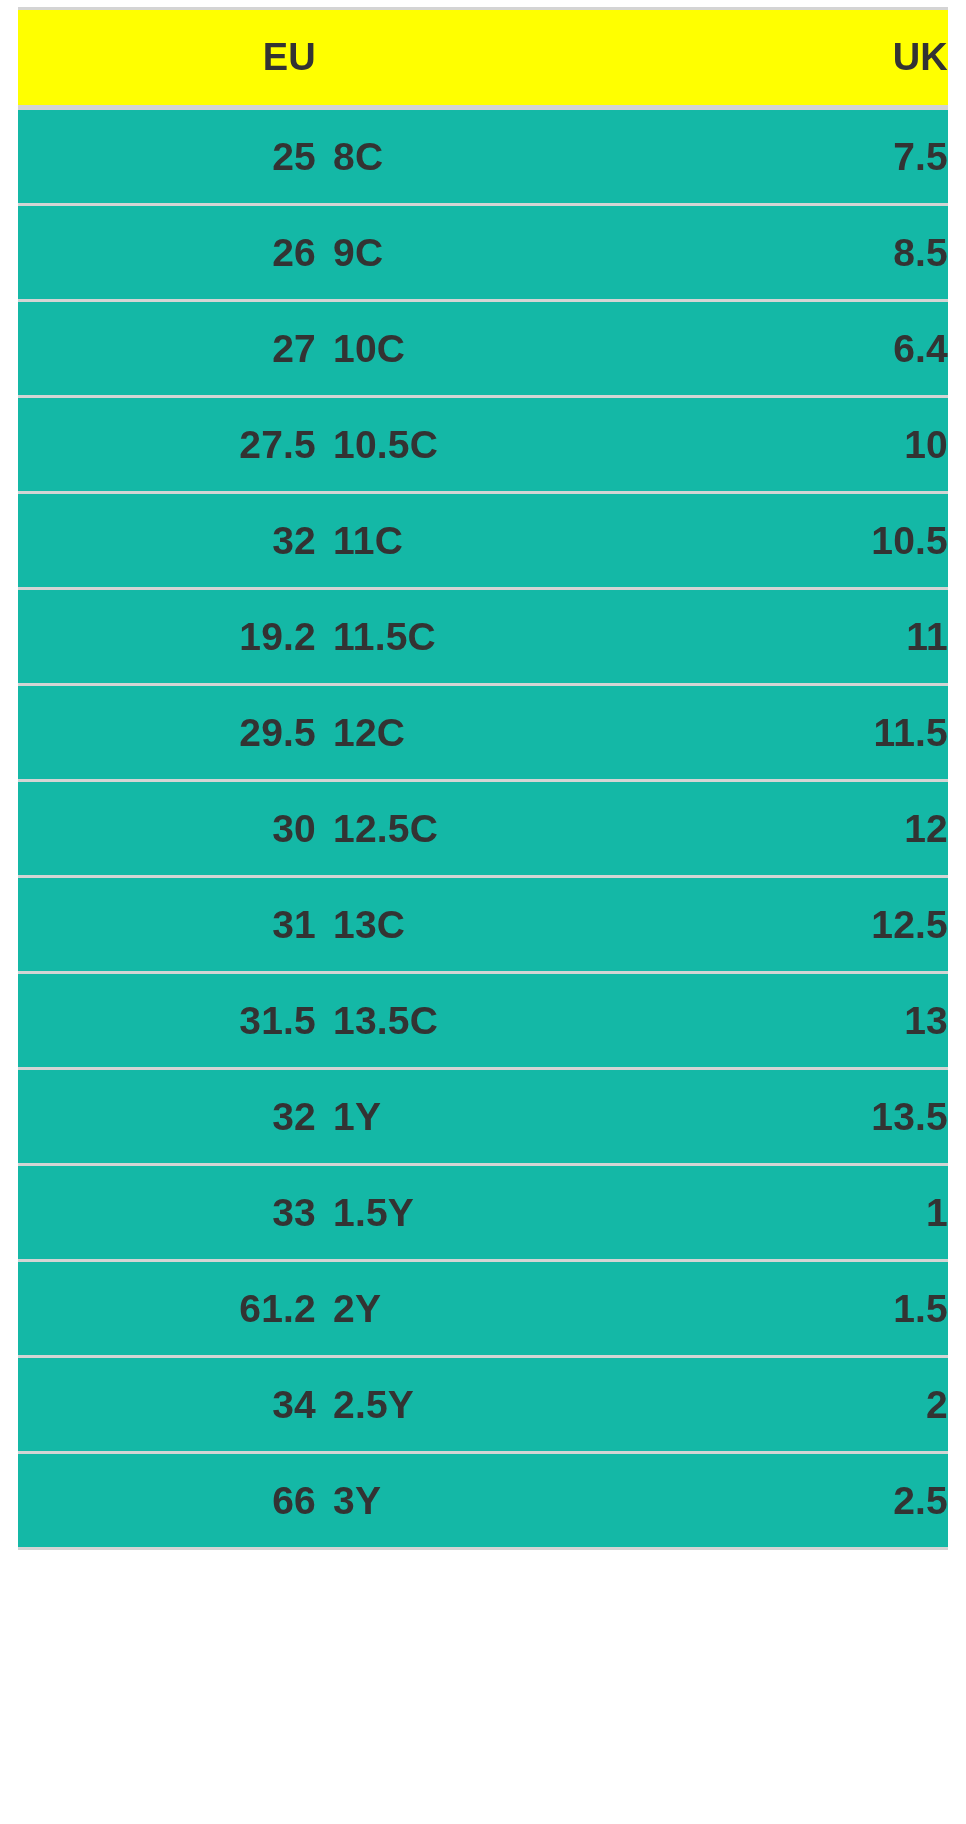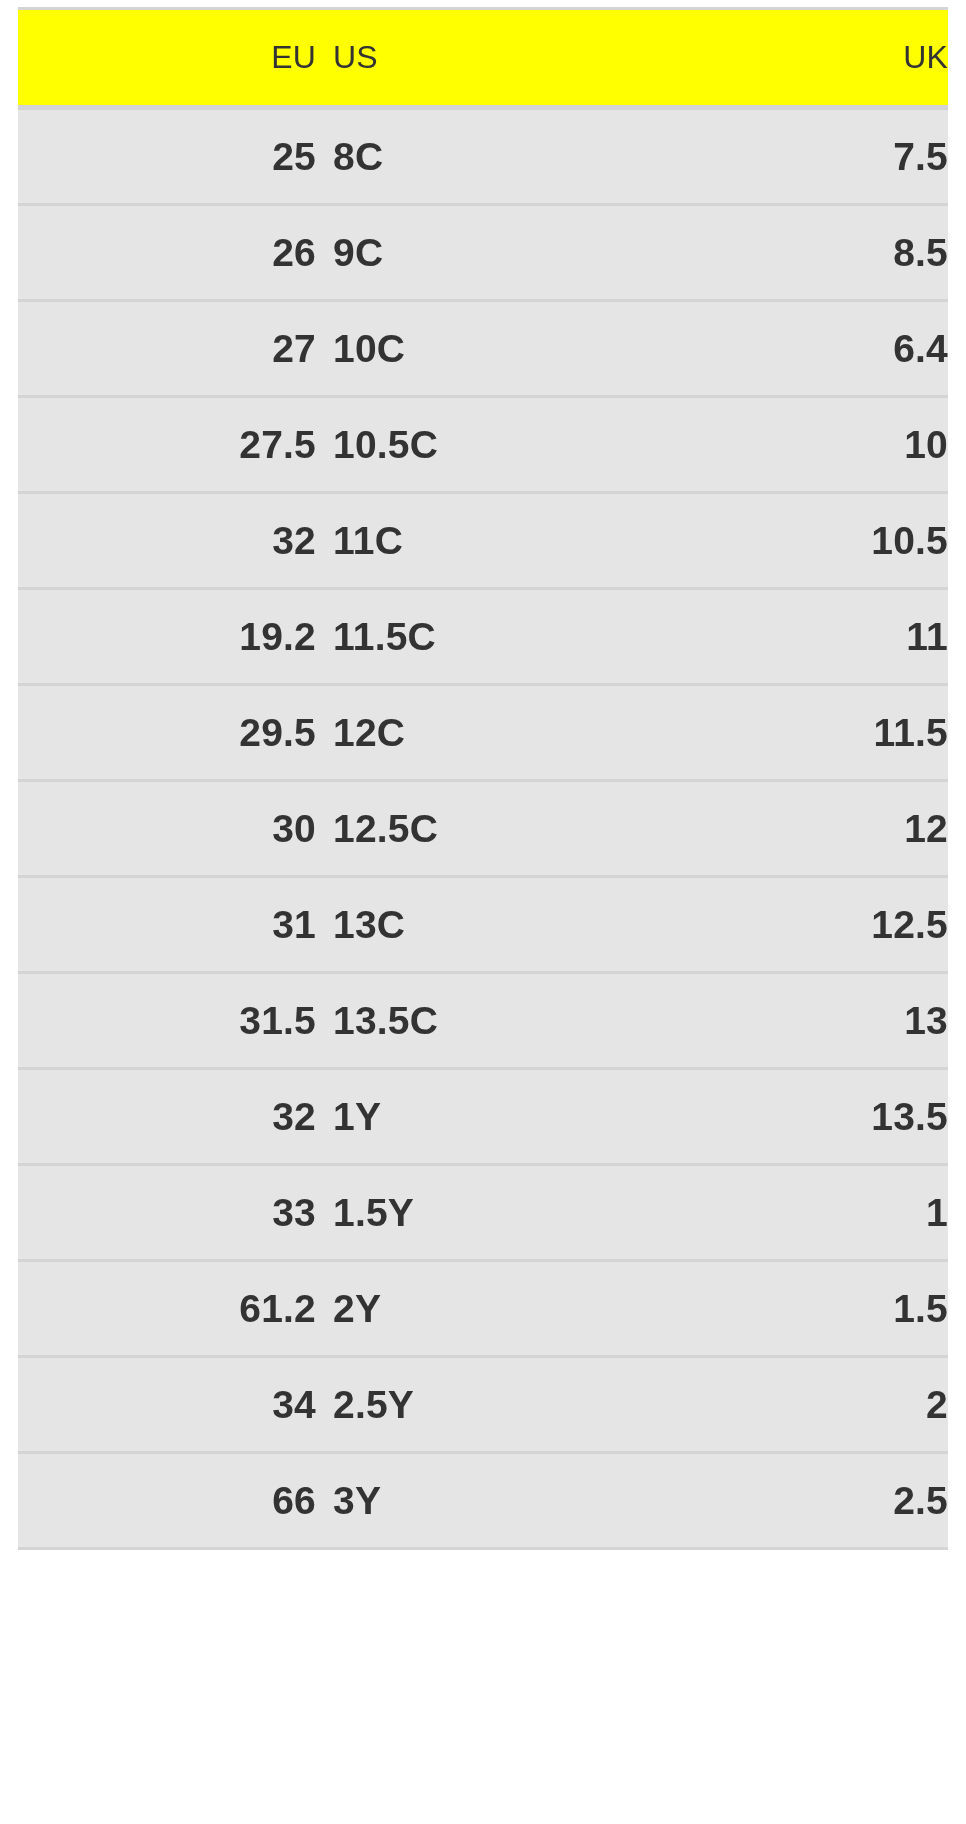--- a/index.html
+++ b/index.html
@@ -38,22 +38,22 @@
   }
 
   
   .c-eu, .c-us, .c-uk {
     position: absolute;
     top: 0;
     height: 100%;
     display: flex;
     align-items: center;
     color: #333333;
-    font-weight: 400;
-    font-size: 32px;
+    font-weight: 700;
+    font-size: 38px;
     letter-spacing: 0.2px;
     white-space: nowrap;
   }
   .c-eu {
     left: 0;
     width: 298px;
     justify-content: flex-end;
   }
   .c-us {
     left: 315px;
@@ -67,39 +67,38 @@
   }
 
   
   .table-body {
     display: block;
   }
   .t-row {
     position: relative;
     height: 93px;
     border-bottom: 3px solid #d4d4d4;
-    background: #e5e5e5;
+    background: #14b8a6;
     text-decoration: underline;
   }
   .t-row .c-eu,
   .t-row .c-us,
   .t-row .c-uk {
     font-size: 39px;
     font-weight: 700;
   }
 </style>
 </head>
 <body>
 
 <div class="size-table">
 
   <div class="table-header">
     <div class="cells">
       <div class="c-eu">EU</div>
-      <div class="c-us">US</div>
       <div class="c-uk">UK</div>
     </div>
   </div>
 
   <div class="table-body">
 
     <div class="t-row">
       <div class="c-eu">25</div>
       <div class="c-us">8C</div>
       <div class="c-uk">7.5</div>

